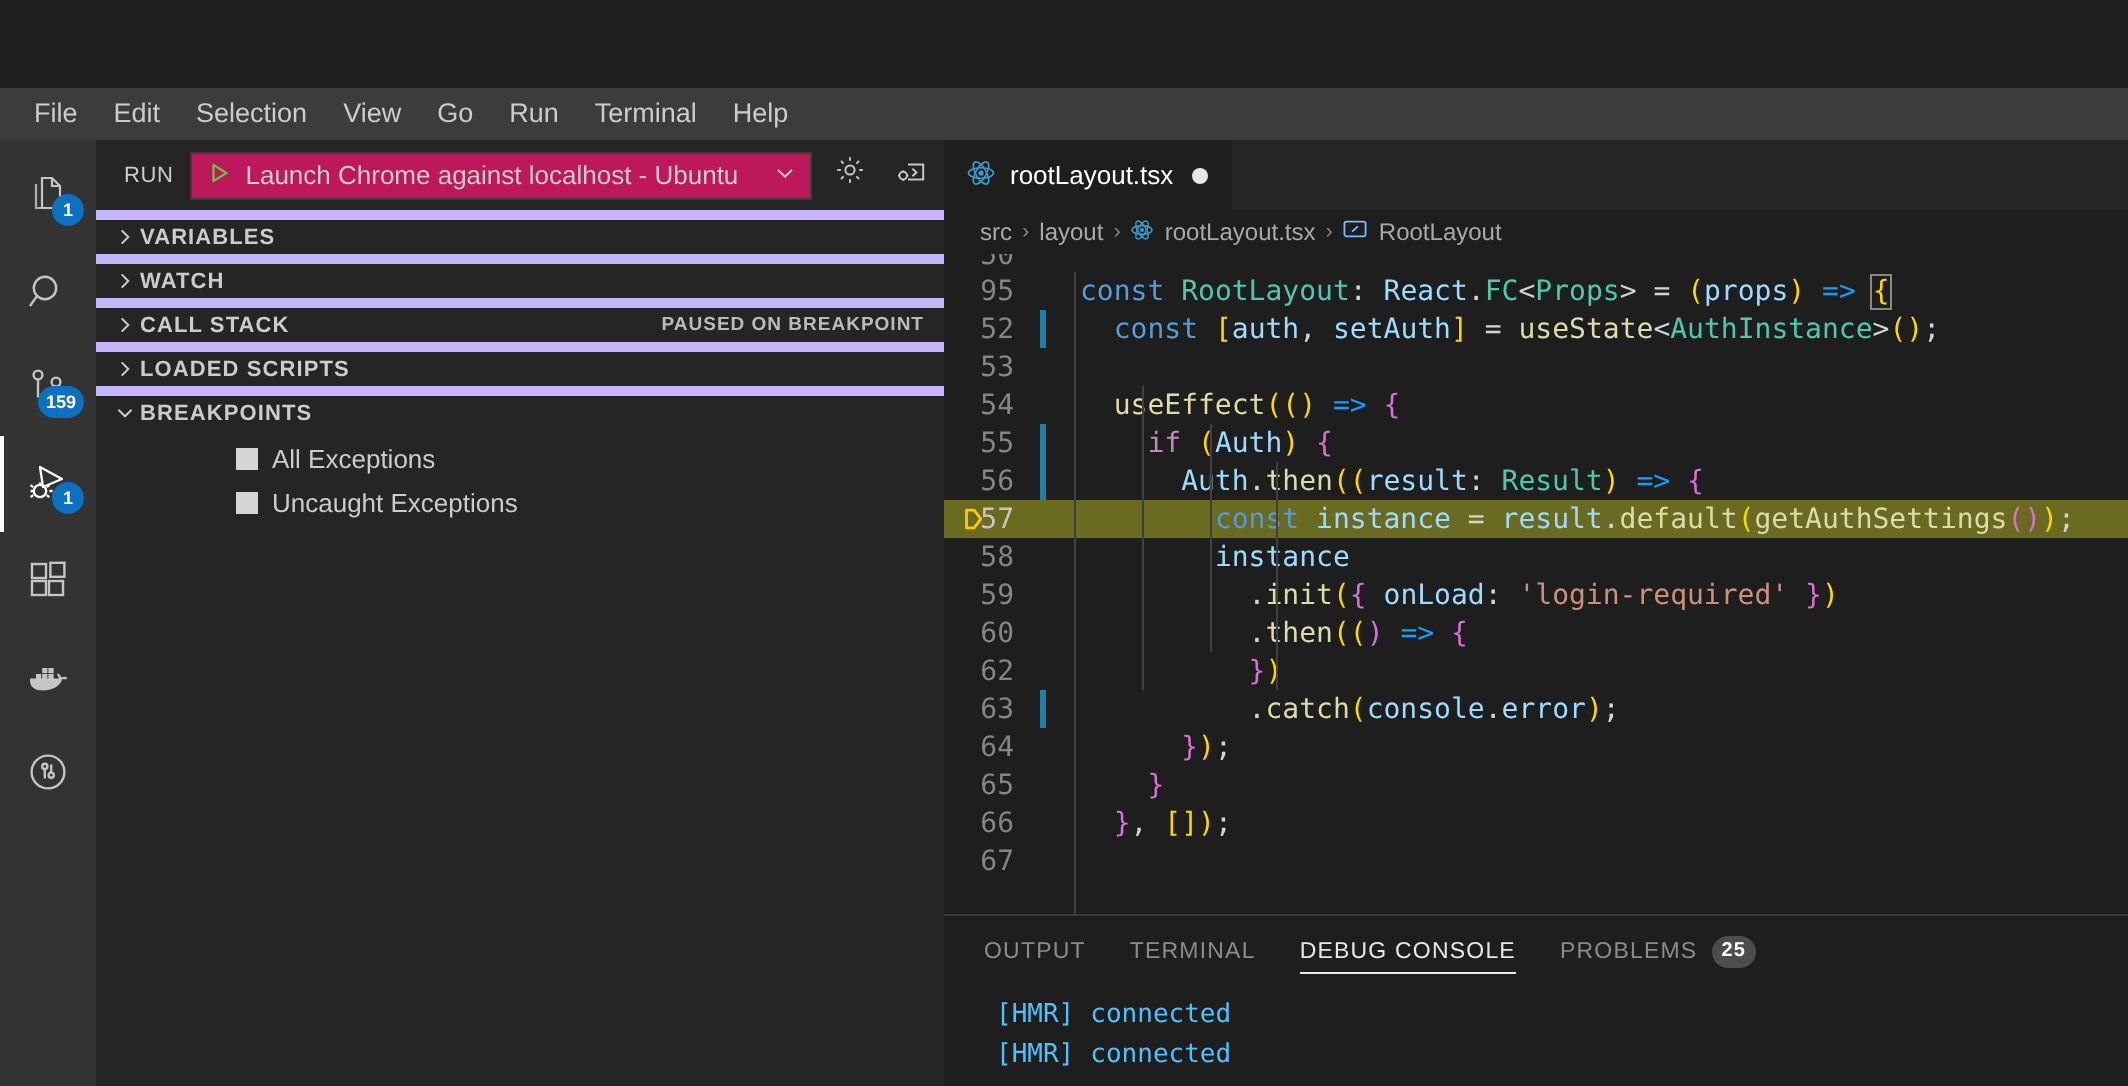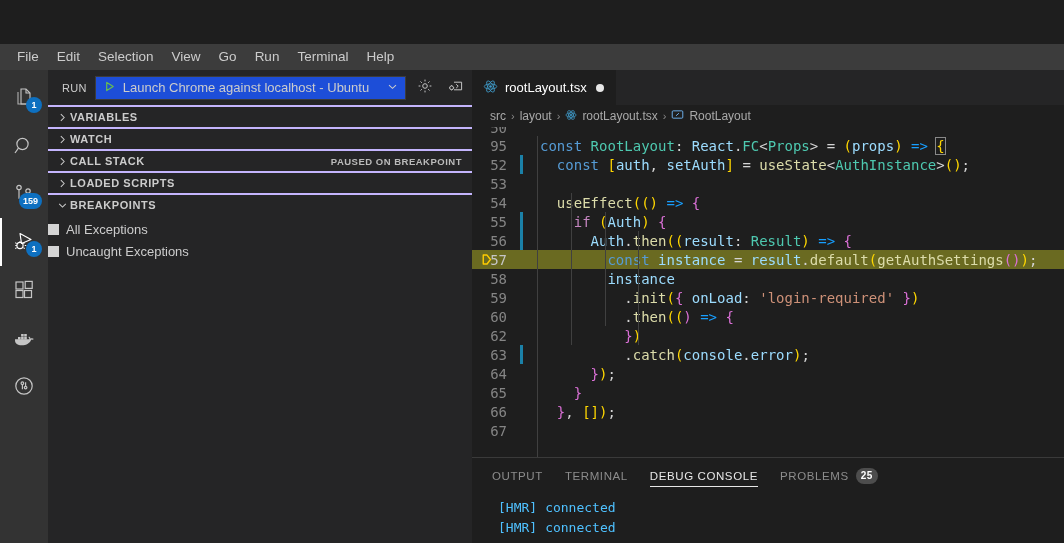--- a/index.html
+++ b/index.html
@@ -50,43 +50,43 @@
   .sidebar {
     width: 424px; min-width: 424px; background: #252526;
     display: flex; flex-direction: column;
   }
   .debug-toolbar {
     height: 35px; min-height: 35px; display: flex; align-items: center;
     padding: 0 6px 0 14px; gap: 8px;
   }
   .run-label { color: #cccccc; font-size: 11px; font-weight: 400; letter-spacing: .3px; }
   .run-select {
-    flex: 1; height: 24px; background: #1d4ed8; border: 1px solid #3c3c3c;
+    flex: 1; height: 24px; background: #be185d; border: 1px solid #3c3c3c;
     display: flex; align-items: center; gap: 7px; padding: 0 7px;
     color: #cccccc; font-size: 13px; cursor: pointer; min-width: 0;
   }
   .run-select .cfgname { flex: 1; overflow: hidden; text-overflow: ellipsis; white-space: nowrap; }
   .tb-icon { width: 22px; height: 22px; display: flex; align-items: center; justify-content: center; cursor: pointer; }
 
   .section {
     height: 22px; min-height: 22px; display: flex; align-items: center;
-    border-top: 2px solid #c4b5fd;
+    border-top: 5px solid #c4b5fd;
     padding-left: 6px; cursor: pointer; position: relative;
   }
   .section .chev { width: 16px; display: flex; align-items: center; justify-content: center; }
   .section .stitle {
     color: #cccccc; font-size: 11px; font-weight: 700; letter-spacing: .55px;
   }
   .section .sbadge {
     position: absolute; right: 10px; color: #bbbbbb;
     font-size: 9.5px; font-weight: 700; letter-spacing: .5px;
   }
   .bp-list { padding-top: 3px; }
   .bp-row {
-    height: 22px; display: flex; align-items: center; gap: 7px; 
+    height: 22px; display: flex; align-items: center; gap: 7px; padding-left: 70px;
     cursor: pointer;
   }
   .bp-check {
     width: 11px; height: 11px; background: #d4d4d4; border: 1px solid #d4d4d4;
     flex: 0 0 auto;
   }
   .bp-label { color: #cccccc; font-size: 13px; }
 
   
   .editorgroup { flex: 1; display: flex; flex-direction: column; min-width: 0; background: #14b8a6; }

